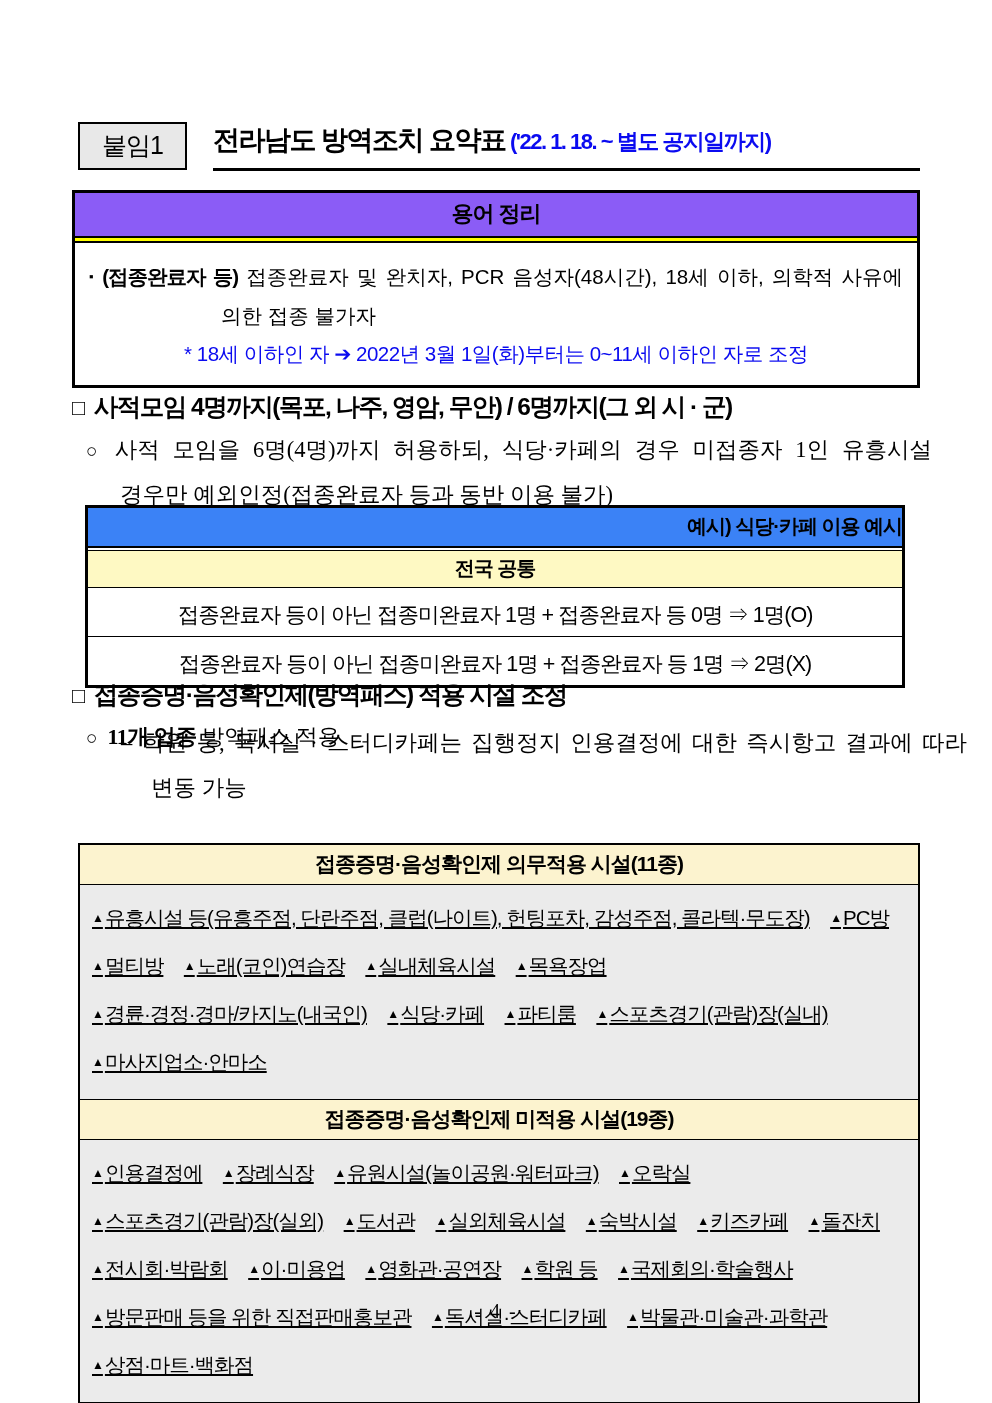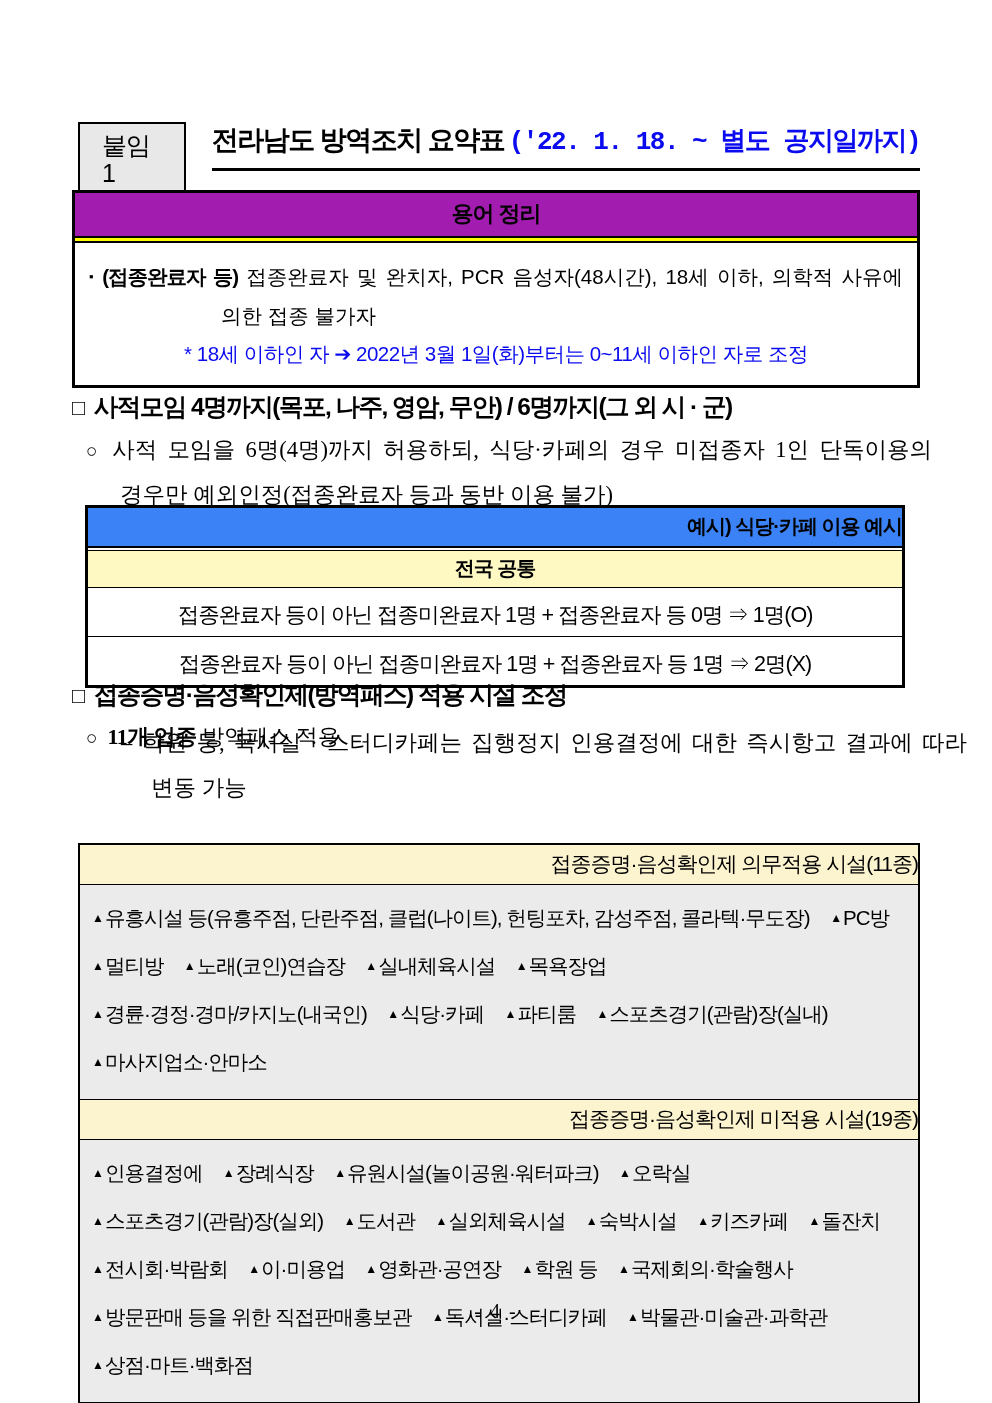--- a/index.html
+++ b/index.html
@@ -16,29 +16,29 @@
   .badge {
     border:2.5px solid #000; background:#e8e8e8;
     font-weight:normal; font-size:25px; letter-spacing:-1px;
     padding:8px 22px; line-height:1.1;
   }
   .titlewrap {
     margin-left:26px; padding-bottom:10px; border-bottom:3px solid #000;
     flex:1; white-space:nowrap;
   }
   .title-black { font-weight:bold; font-size:27px; letter-spacing:-1.5px; }
-  .title-blue  { font-weight:bold; font-size:26px; letter-spacing:-1.5px; color:#0b0bf0;font-family:Liberation Mono, monospace; }
+  .title-blue  { font-weight:bold; font-size:22px; letter-spacing:-1.5px; color:#0b0bf0; }
 
   
   .terms {
     position:absolute; left:72px; top:190px; width:848px;
     border:3px solid #000; background:#fff;
   }
   .terms-head {
-    background:#a21caf; text-align:center; font-weight:bold;
+    background:#8b5cf6; text-align:center; font-weight:bold;
     font-size:22px; letter-spacing:-1px; padding:6px 0 7px;
     border-bottom:2px solid #000;
   }
   .terms-head-strip { background:#ffff00; height:5px; border-bottom:2px solid #000; }
   .terms-body { padding:14px 14px 12px; font-size:20.5px; line-height:39px; }
   .term { text-align:justify; word-break:keep-all; padding-left:132px; text-indent:-132px; }
   .term .sq { font-size:13px; vertical-align:3px; margin-right:6px; }
   .term b { letter-spacing:-1px; }
   .terms-note {
     color:#0b0bf0; text-align:center; font-size:20.5px; line-height:38px;
@@ -82,27 +82,27 @@
   }
   .ex-row {
     background:#fff; text-align:center; font-size:21.5px; letter-spacing:-1px;
     padding:12px 0 7px; border-bottom:1.5px solid #000;
   }
   .ex-row:last-child { border-bottom:none; }
 
   
   .factab { position:absolute; left:78px; top:843px; width:842px; border:2px solid #000; }
   .fac-head {
-    background:#fcf3cf; font-weight:normal; font-size:21px; letter-spacing:-1px;
-    text-align:right; padding:5px 0 6px;
+    background:#fcf3cf; font-weight:bold; font-size:21px; letter-spacing:-1px;
+    text-align:center; padding:5px 0 6px;
     border-top:1.5px solid #000; border-bottom:1.5px solid #000;
   }
   .fac-head:first-child { border-top:none; }
   .fac-body { background:#ebebeb; padding:10px 12px 12px; line-height:46px; }
-  .fac-item { font-size:20.5px; letter-spacing:-1px; margin-right:16px; white-space:nowrap; display:inline-block; }
+  .fac-item { font-size:20.5px; letter-spacing:-1px; margin-right:16px; white-space:nowrap; display:inline-block;text-decoration:underline; }
   .fac-item .tri { font-size:12px; vertical-align:3px; margin-right:2px; }
 
   
   .footer {
     position:absolute; left:0; top:1300px; width:100%;
     text-align:center; font-family:"Liberation Serif", serif; font-size:20px;
     letter-spacing:2px;
   }
 </style>
 </head>
@@ -125,21 +125,21 @@
       <p class="term"><span class="sq">▪</span><b>(접종완료자 등)</b> <span>접종완료자 및 완치자, PCR 음성자(48시간), 18세 이하, 의학적 사유에 의한 접종 불가자</span></p>
       <div class="terms-note">* 18세 이하인 자 ➔ 2022년 3월 1일(화)부터는 0~11세 이하인 자로 조정</div>
     </div>
   </div>
 
   <div class="sec-h" style="top:390px;">
     <span class="sqm">□</span><span>사적모임 4명까지(목포, 나주, 영암, 무안) / 6명까지(그 외 시 · 군)</span>
   </div>
 
   <div class="para" style="top:428px;">
-    <span class="cir">○</span><span>사적 모임을 6명(4명)까지 허용하되, 식당·카페의 경우 미접종자 1인 단독이용의 경우만 예외인정(접종완료자 등과 동반 이용 불가)</span>
+    <span class="cir">○</span><span>사적 모임을 6명(4명)까지 허용하되, 식당·카페의 경우 미접종자 1인 유흥시설 경우만 예외인정(접종완료자 등과 동반 이용 불가)</span>
   </div>
 
   <div class="extab">
     <div class="ex-title">예시) 식당·카페 이용 예시</div>
     <div class="ex-gap"></div>
     <div class="ex-sub">전국 공통</div>
     <div class="ex-row">접종완료자 등이 아닌 접종미완료자 1명 + 접종완료자 등 0명 ⇒ 1명(O)</div>
     <div class="ex-row">접종완료자 등이 아닌 접종미완료자 1명 + 접종완료자 등 1명 ⇒ 2명(X)</div>
   </div>
 

